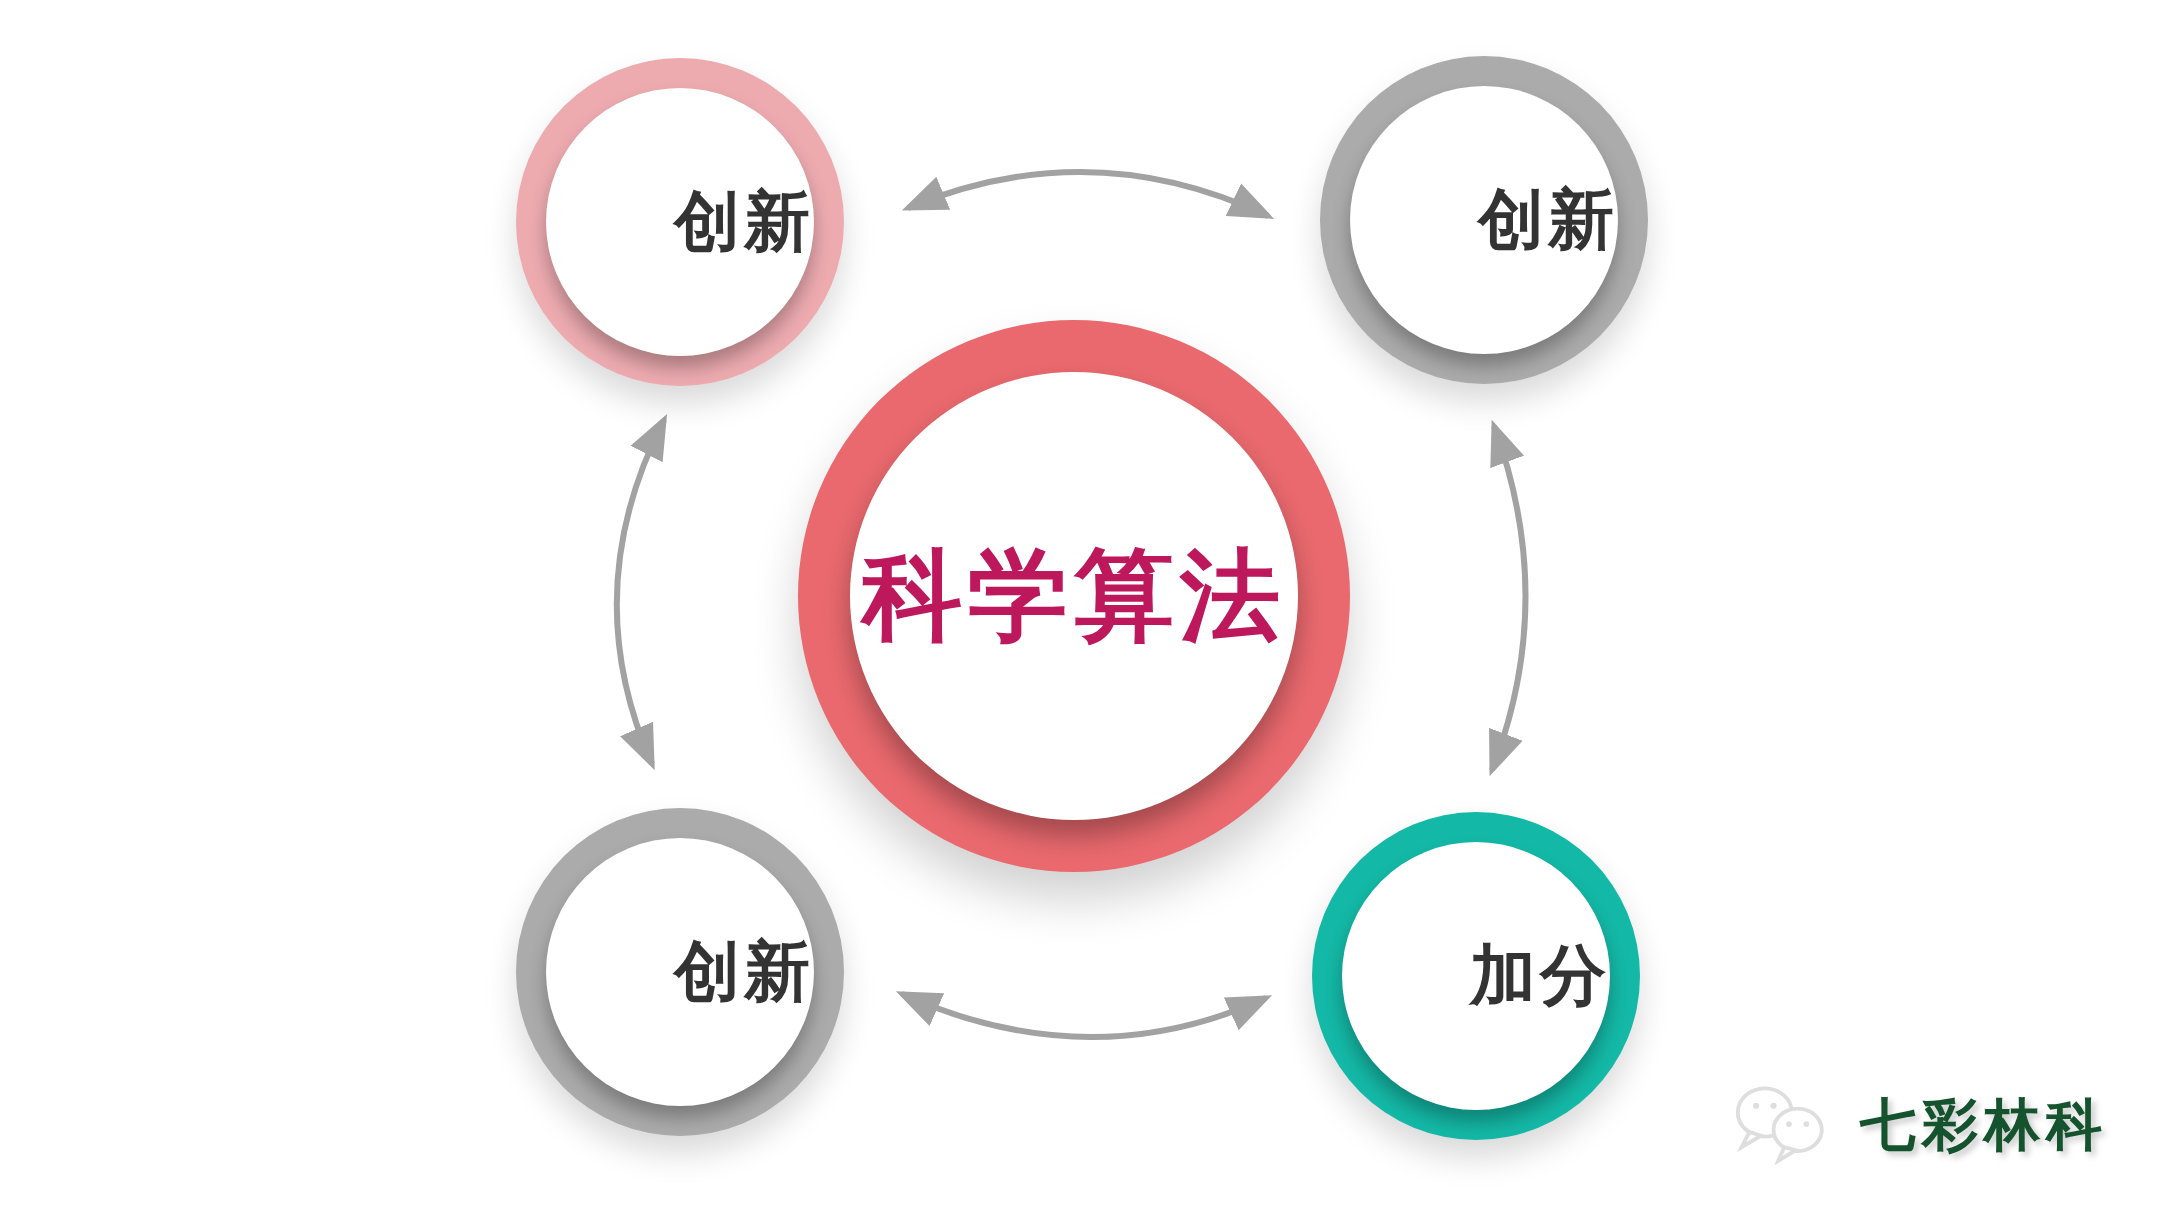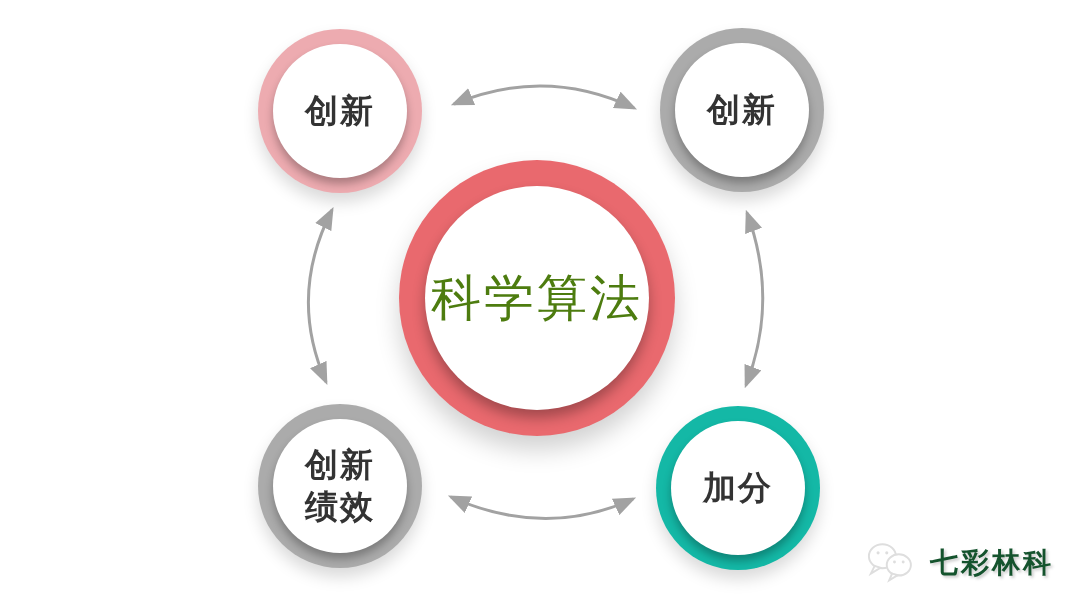--- a/index.html
+++ b/index.html
@@ -44,21 +44,21 @@
   .node-inner {
     position: absolute;
     border-radius: 50%;
     background: #ffffff;
     display: flex;
     flex-direction: column;
     align-items: center;
     justify-content: center;
     box-shadow: 0 6px 9px rgba(0,0,0,0.28);
   }
-  .node-small .node-inner { inset: 15px; }
+  .node-small .node-inner { inset: 15px; align-items: flex-end; }
   .node-center {
     left: 399px;
     top: 160px;
     width: 276px;
     height: 276px;
     box-shadow: 0 14px 24px rgba(0,0,0,0.18);
   }
   .node-center .node-inner {
     inset: 26px;
     box-shadow: 0 8px 13px rgba(0,0,0,0.3);
@@ -70,22 +70,22 @@
   .node-label {
     color: #333333;
     font-weight: 700;
     font-size: 33px;
     line-height: 1.28;
     text-align: center;
     letter-spacing: 2px;
   }
   .node-label .line { display: block; }
   .center-label {
-    color: #4d7c0f;
-    font-weight: 400;
+    color: #be185d;
+    font-weight: 700;
     font-size: 50px;
     letter-spacing: 3px;
     text-align: center;
     white-space: nowrap;
   }
   .watermark {
     position: absolute;
     right: 26px;
     bottom: 20px;
     display: flex;
@@ -137,21 +137,20 @@
       <div class="node-label">
         <span class="line" data-bind="diagram.nodes.1.lines.0">创新</span>
       </div>
     </div>
   </div>
 
   <div class="node node-small node-bl" data-bind-style="background:diagram.nodes.2.ring_color" style="background: rgb(171, 171, 171);">
     <div class="node-inner">
       <div class="node-label">
         <span class="line" data-bind="diagram.nodes.2.lines.0">创新</span>
-        <span class="line" data-bind="diagram.nodes.2.lines.1">绩效</span>
       </div>
     </div>
   </div>
 
   <div class="node node-small node-br" data-bind-style="background:diagram.nodes.3.ring_color" style="background: #14b8a6;">
     <div class="node-inner">
       <div class="node-label">
         <span class="line" data-bind="diagram.nodes.3.lines.0">加分</span>
         <span class="line" data-bind="diagram.nodes.3.lines.1"></span>
       </div>

